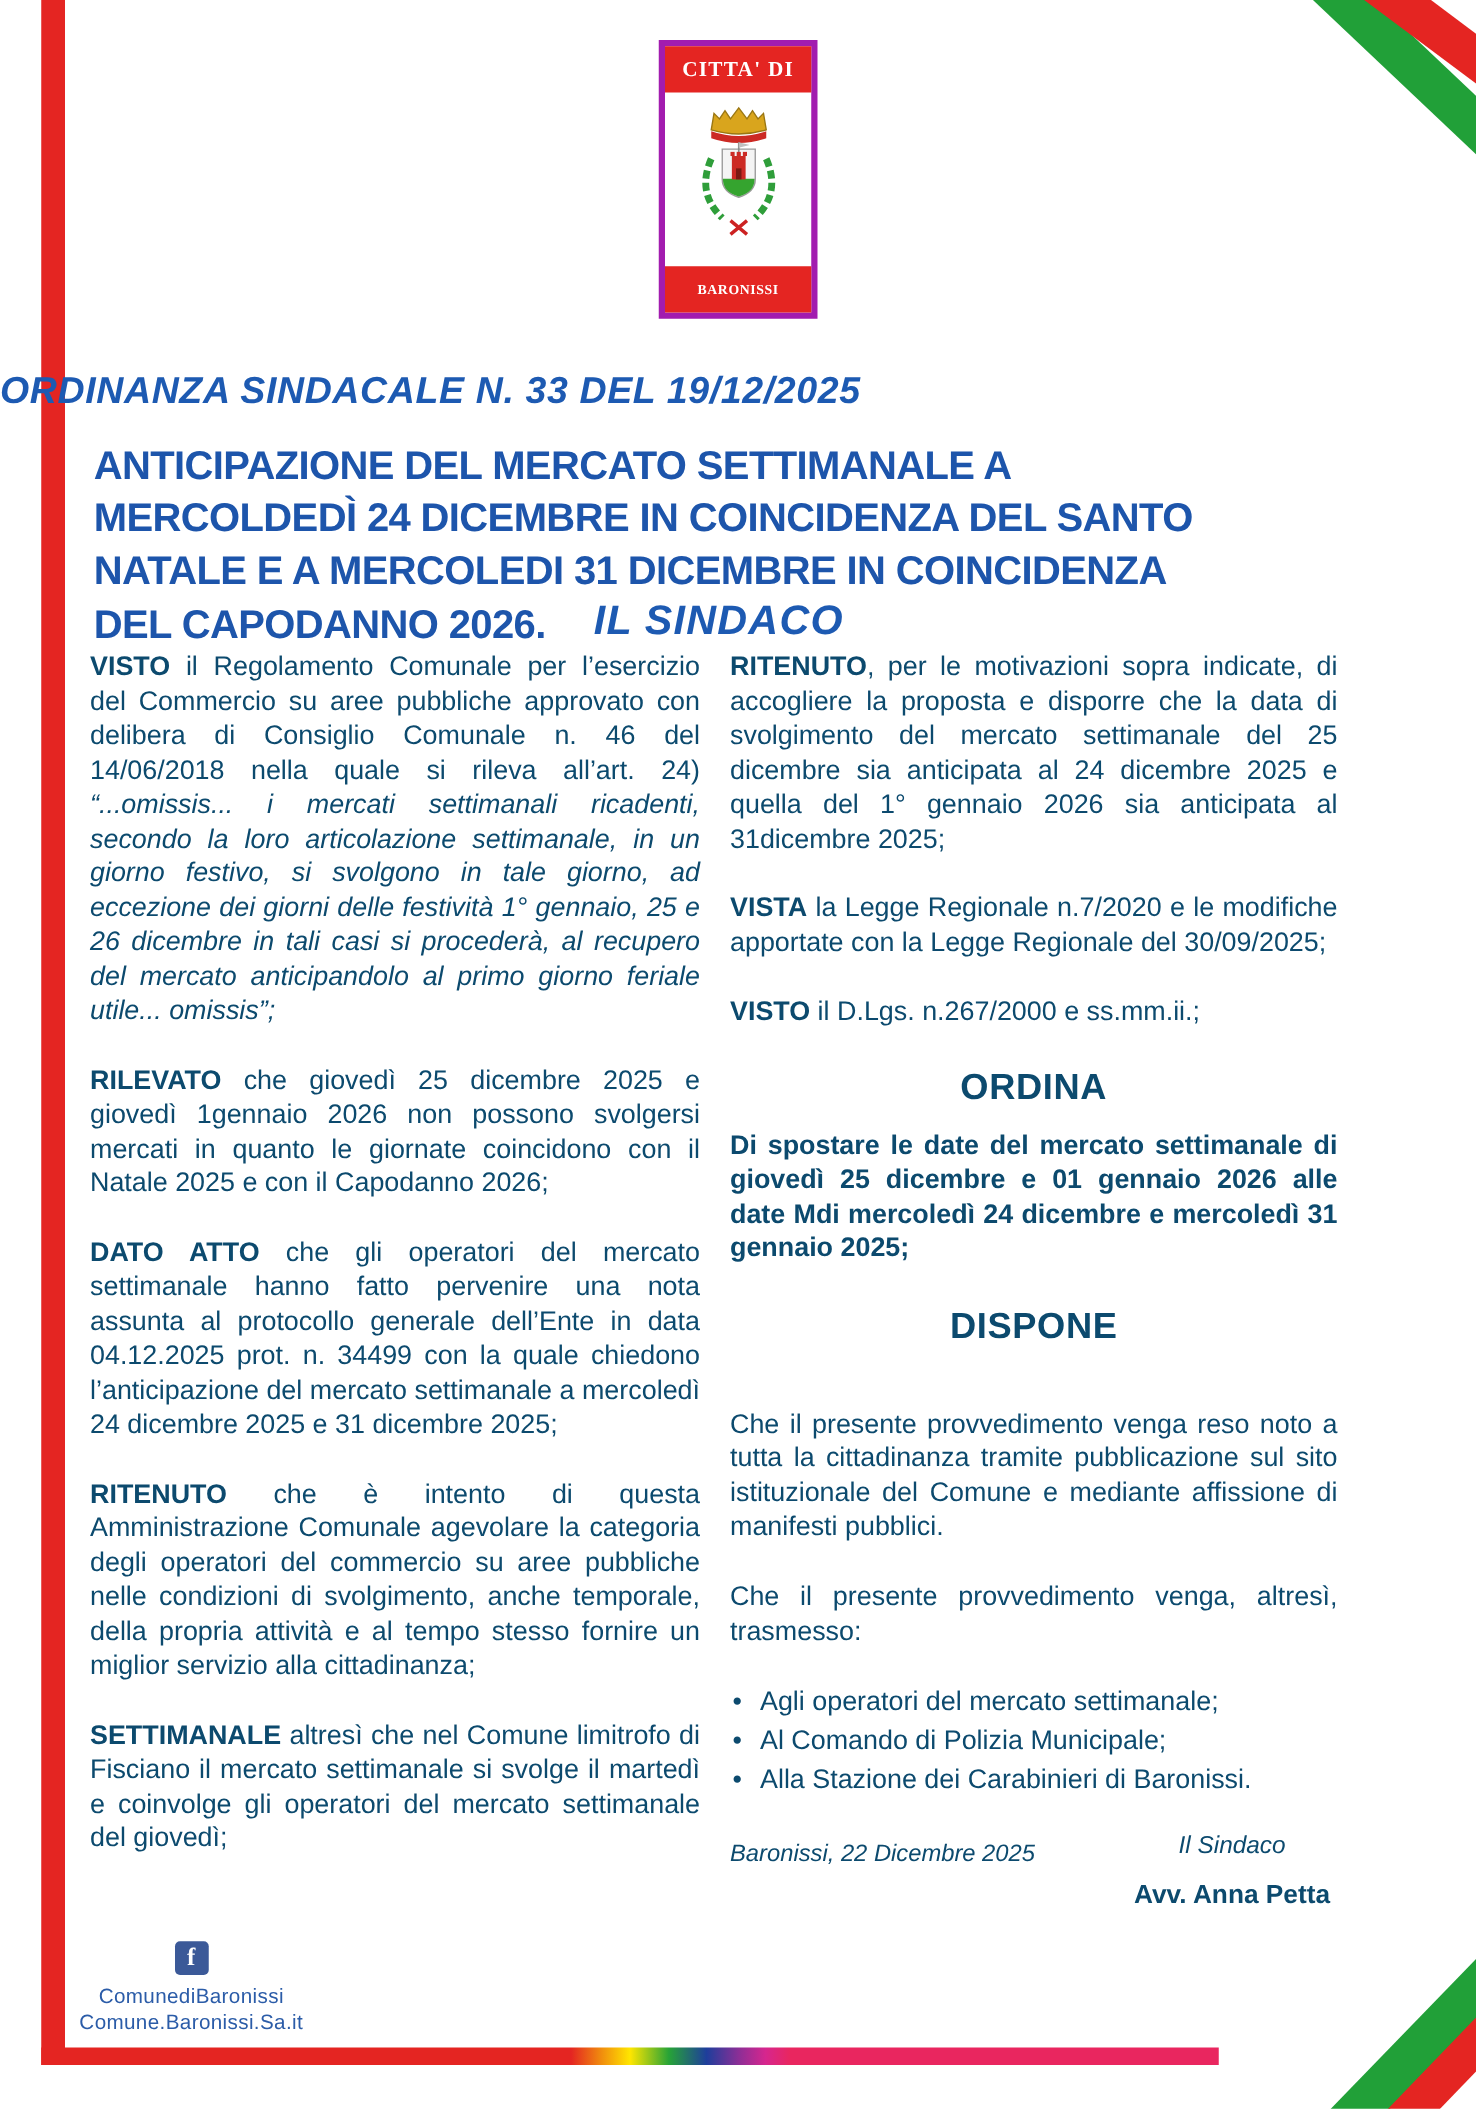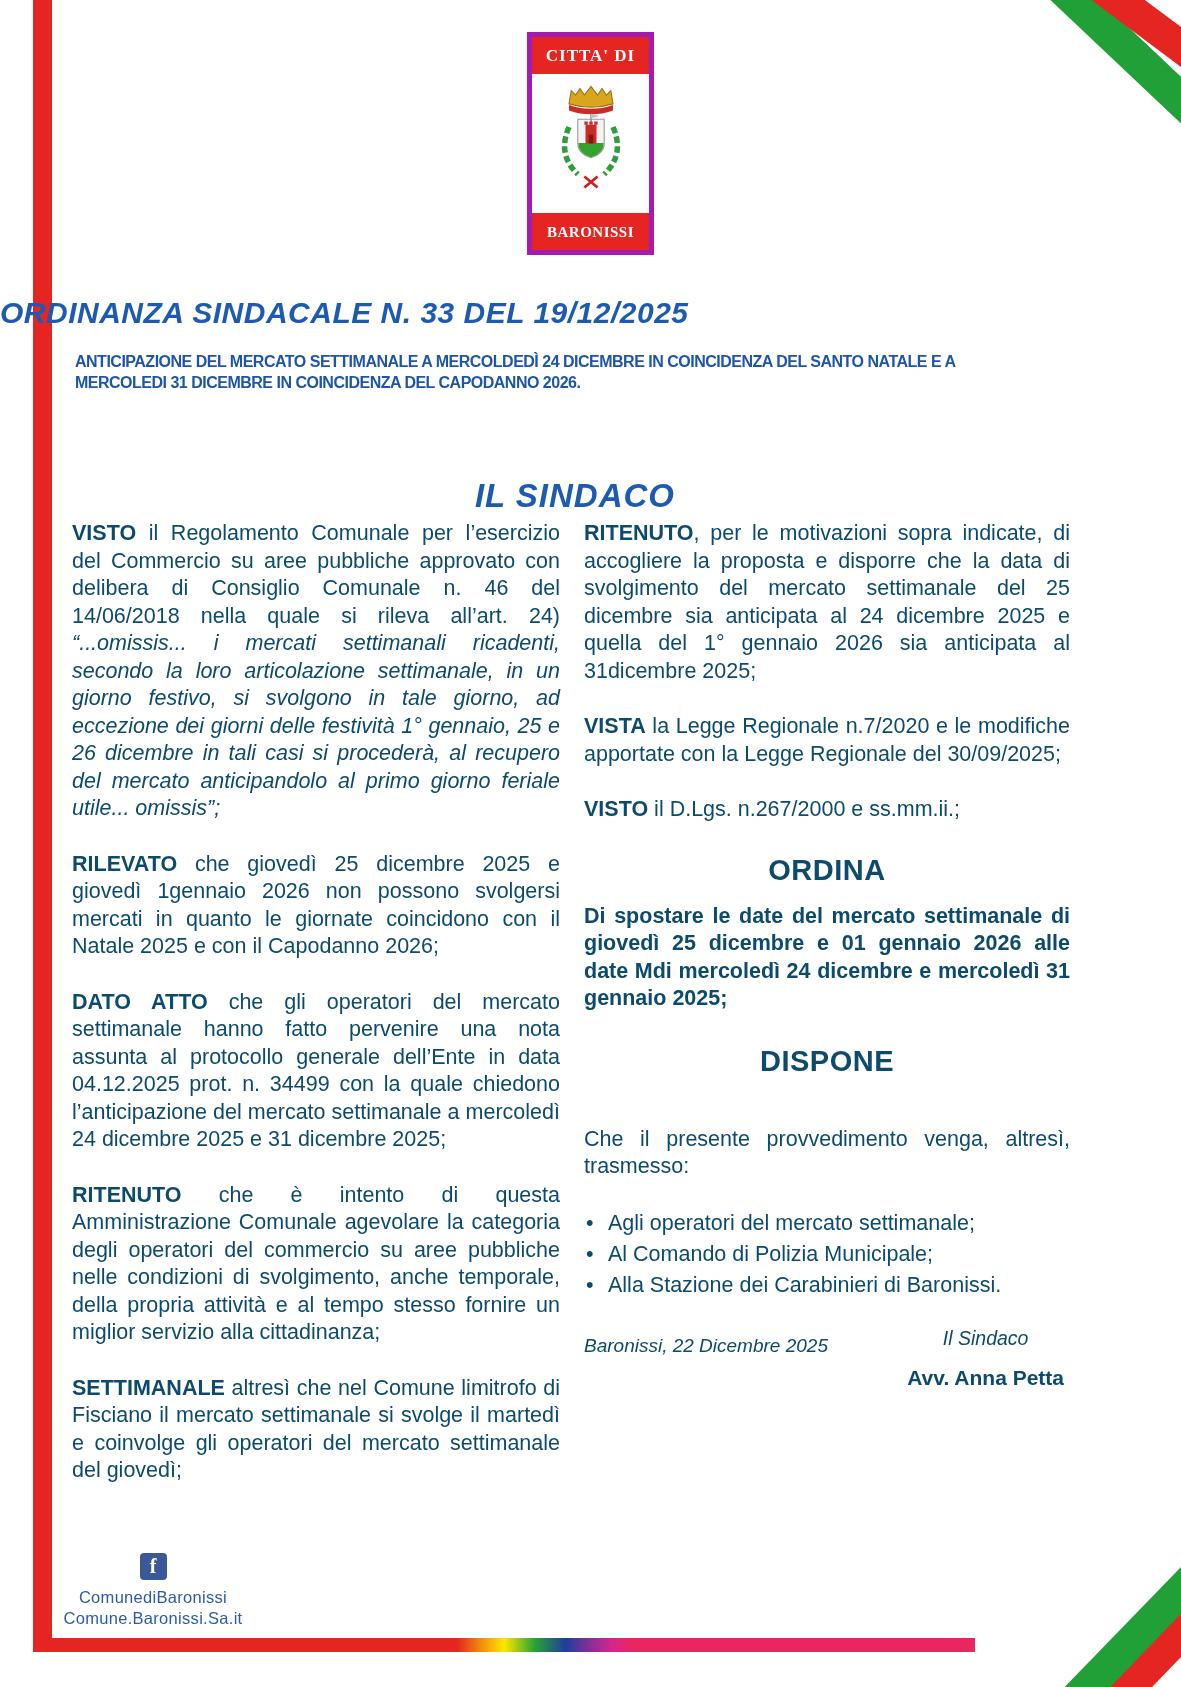--- a/index.html
+++ b/index.html
@@ -14,29 +14,29 @@
   .ribbon { position:absolute; display:block; }
   .ribbon.tr { top:0; right:0; }
   .ribbon.br { bottom:0; right:0; }
 
   
   .emblem { position:absolute; left:527px; top:32px; width:127px; height:223px;
     border:5px solid #a21caf; background:#fff; display:flex; flex-direction:column; }
   .emblem-band { background:#e42522; color:#fff; font-family:"Liberation Serif", serif;
     font-weight:bold; text-align:center; }
   .emblem-band.top { height:37px; line-height:38px; font-size:17px; letter-spacing:1px; }
-  .emblem-band.bottom { height:37px; line-height:38px; font-size:15px; letter-spacing:0.5px; }
+  .emblem-band.bottom { height:37px; line-height:38px; font-size:11px; letter-spacing:0.5px; }
   .emblem-middle { flex:1; display:flex; align-items:center; justify-content:center; }
 
   
   .doc-title { position:absolute; top:296px; left:0; width:1150px; text-align:left;
     font-size:30px; font-weight:bold; font-style:italic; color:#1d5ab2; letter-spacing:0.5px; }
   .oggetto { position:absolute; top:351px; left:75px; display:flex; color:#1d55ab; }
   .oggetto-label { flex:0 0 143px; font-size:28px; font-weight:bold; letter-spacing:-1px; }
-  .oggetto-text { width:900px; font-size:16px; font-weight:bold; line-height:1.32; letter-spacing:-0.5px; }
+  .oggetto-text { width:900px; font-size:32px; font-weight:bold; line-height:1.32; letter-spacing:-0.5px; }
   .sindaco { position:absolute; top:477px; left:0; width:1150px; text-align:center;
     font-size:33px; font-weight:bold; font-style:italic; color:#1d5ab2; letter-spacing:1px; }
 
   
   .col { position:absolute; top:520px; font-size:21.5px; line-height:1.28; text-align:justify; color:#0c4a6e; }
   .col.left  { left:72px;  width:488px; }
   .col.right { left:584px; width:486px; }
   .par { margin-bottom:28px; }
   .lead { font-weight:bold; }
   .center-head { text-align:center; font-size:29px; font-weight:bold; margin:0 0 14px; letter-spacing:0.5px; }
@@ -118,20 +118,21 @@
 
   <div class="col right">
     <p class="par"><span class="lead">RITENUTO</span><span>, per le motivazioni sopra indicate, di accogliere la proposta e disporre che la data di svolgimento del mercato settimanale del 25 dicembre sia anticipata al 24 dicembre 2025 e quella del 1° gennaio 2026 sia anticipata al 31dicembre 2025;</span></p>
     <p class="par"><span class="lead">VISTA</span><span> la Legge Regionale n.7/2020 e le modifiche apportate con la Legge Regionale del 30/09/2025;</span></p>
     <p class="par"><span class="lead">VISTO</span><span> il D.Lgs. n.267/2000 e ss.mm.ii.;</span></p>
 
     <div class="center-head">ORDINA</div>
     <p class="par bold-par">Di spostare le date del mercato settimanale di giovedì 25 dicembre e 01 gennaio 2026 alle date Mdi mercoledì 24 dicembre e mercoledì 31 gennaio 2025;</p>
 
     <div class="center-head dispone">DISPONE</div>
+    <p class="par">Che il presente provvedimento venga reso noto a tutta la cittadinanza tramite pubblicazione sul sito istituzionale del Comune e mediante affissione di manifesti pubblici.</p>
     <p class="par">Che il presente provvedimento venga, altresì, trasmesso:</p>
 
     <ul class="bullets">
       <li>Agli operatori del mercato settimanale;</li>
       <li>Al Comando di Polizia Municipale;</li>
       <li>Alla Stazione dei Carabinieri di Baronissi.</li>
     </ul>
 
     <div class="signature-row">
       <div class="place-date">Baronissi, 22 Dicembre 2025</div>

